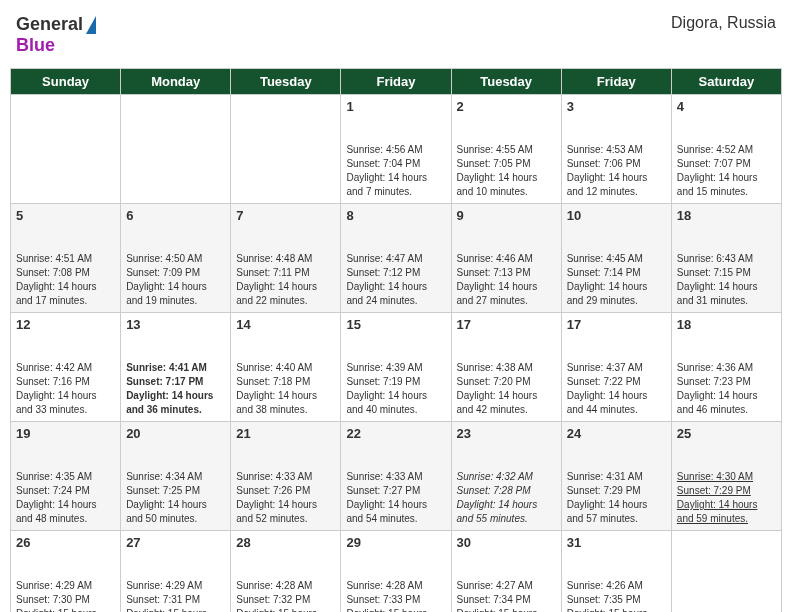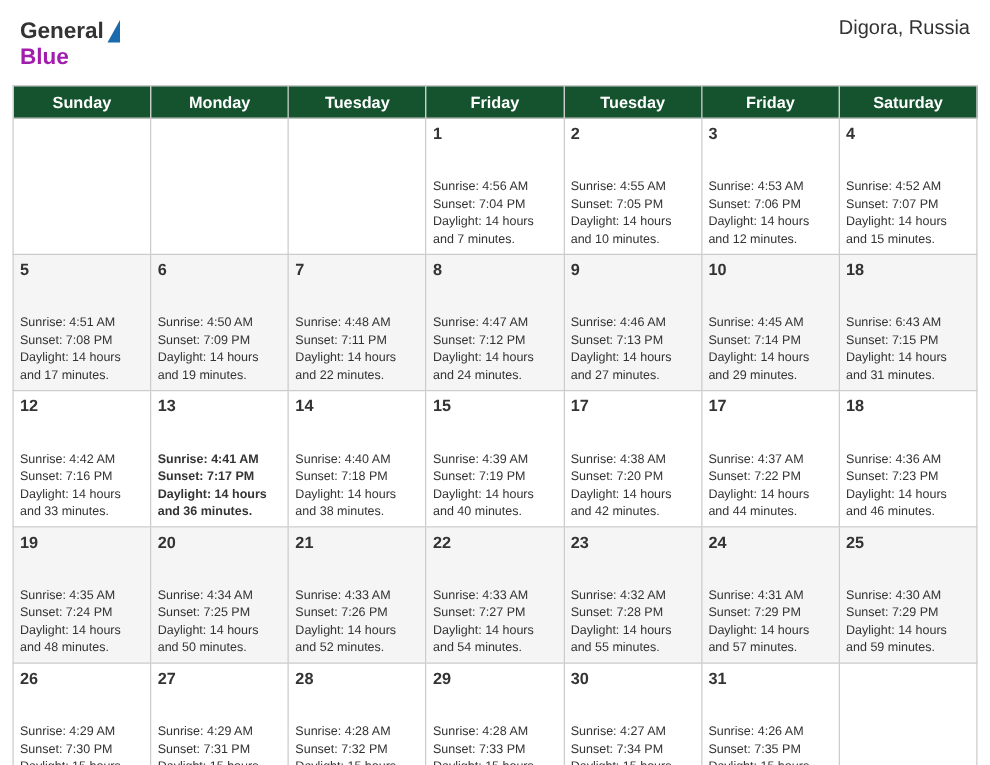--- a/index.html
+++ b/index.html
@@ -277,35 +277,35 @@
         </td>
         <td>
           <span class="day-number">22</span>
           <div class="day-info" style="white-space: pre-line;">Sunrise: 4:33 AM
 Sunset: 7:27 PM
 Daylight: 14 hours
 and 54 minutes.</div>
         </td>
         <td>
           <span class="day-number">23</span>
-          <div class="day-info" style="white-space: pre-line;">Sunrise: 4:32 AM
+          <div class="day-info" style="white-space: pre-line; font-style: italic;">Sunrise: 4:32 AM
 Sunset: 7:28 PM
 Daylight: 14 hours
 and 55 minutes.</div>
         </td>
         <td>
           <span class="day-number">24</span>
           <div class="day-info" style="white-space: pre-line;">Sunrise: 4:31 AM
 Sunset: 7:29 PM
 Daylight: 14 hours
 and 57 minutes.</div>
         </td>
         <td>
           <span class="day-number">25</span>
-          <div class="day-info" style="white-space: pre-line;">Sunrise: 4:30 AM
+          <div class="day-info" style="white-space: pre-line; text-decoration: underline;">Sunrise: 4:30 AM
 Sunset: 7:29 PM
 Daylight: 14 hours
 and 59 minutes.</div>
         </td>
       </tr>
       <tr>
         <td>
           <span class="day-number">26</span>
           <div class="day-info" style="white-space: pre-line;">Sunrise: 4:29 AM
 Sunset: 7:30 PM

